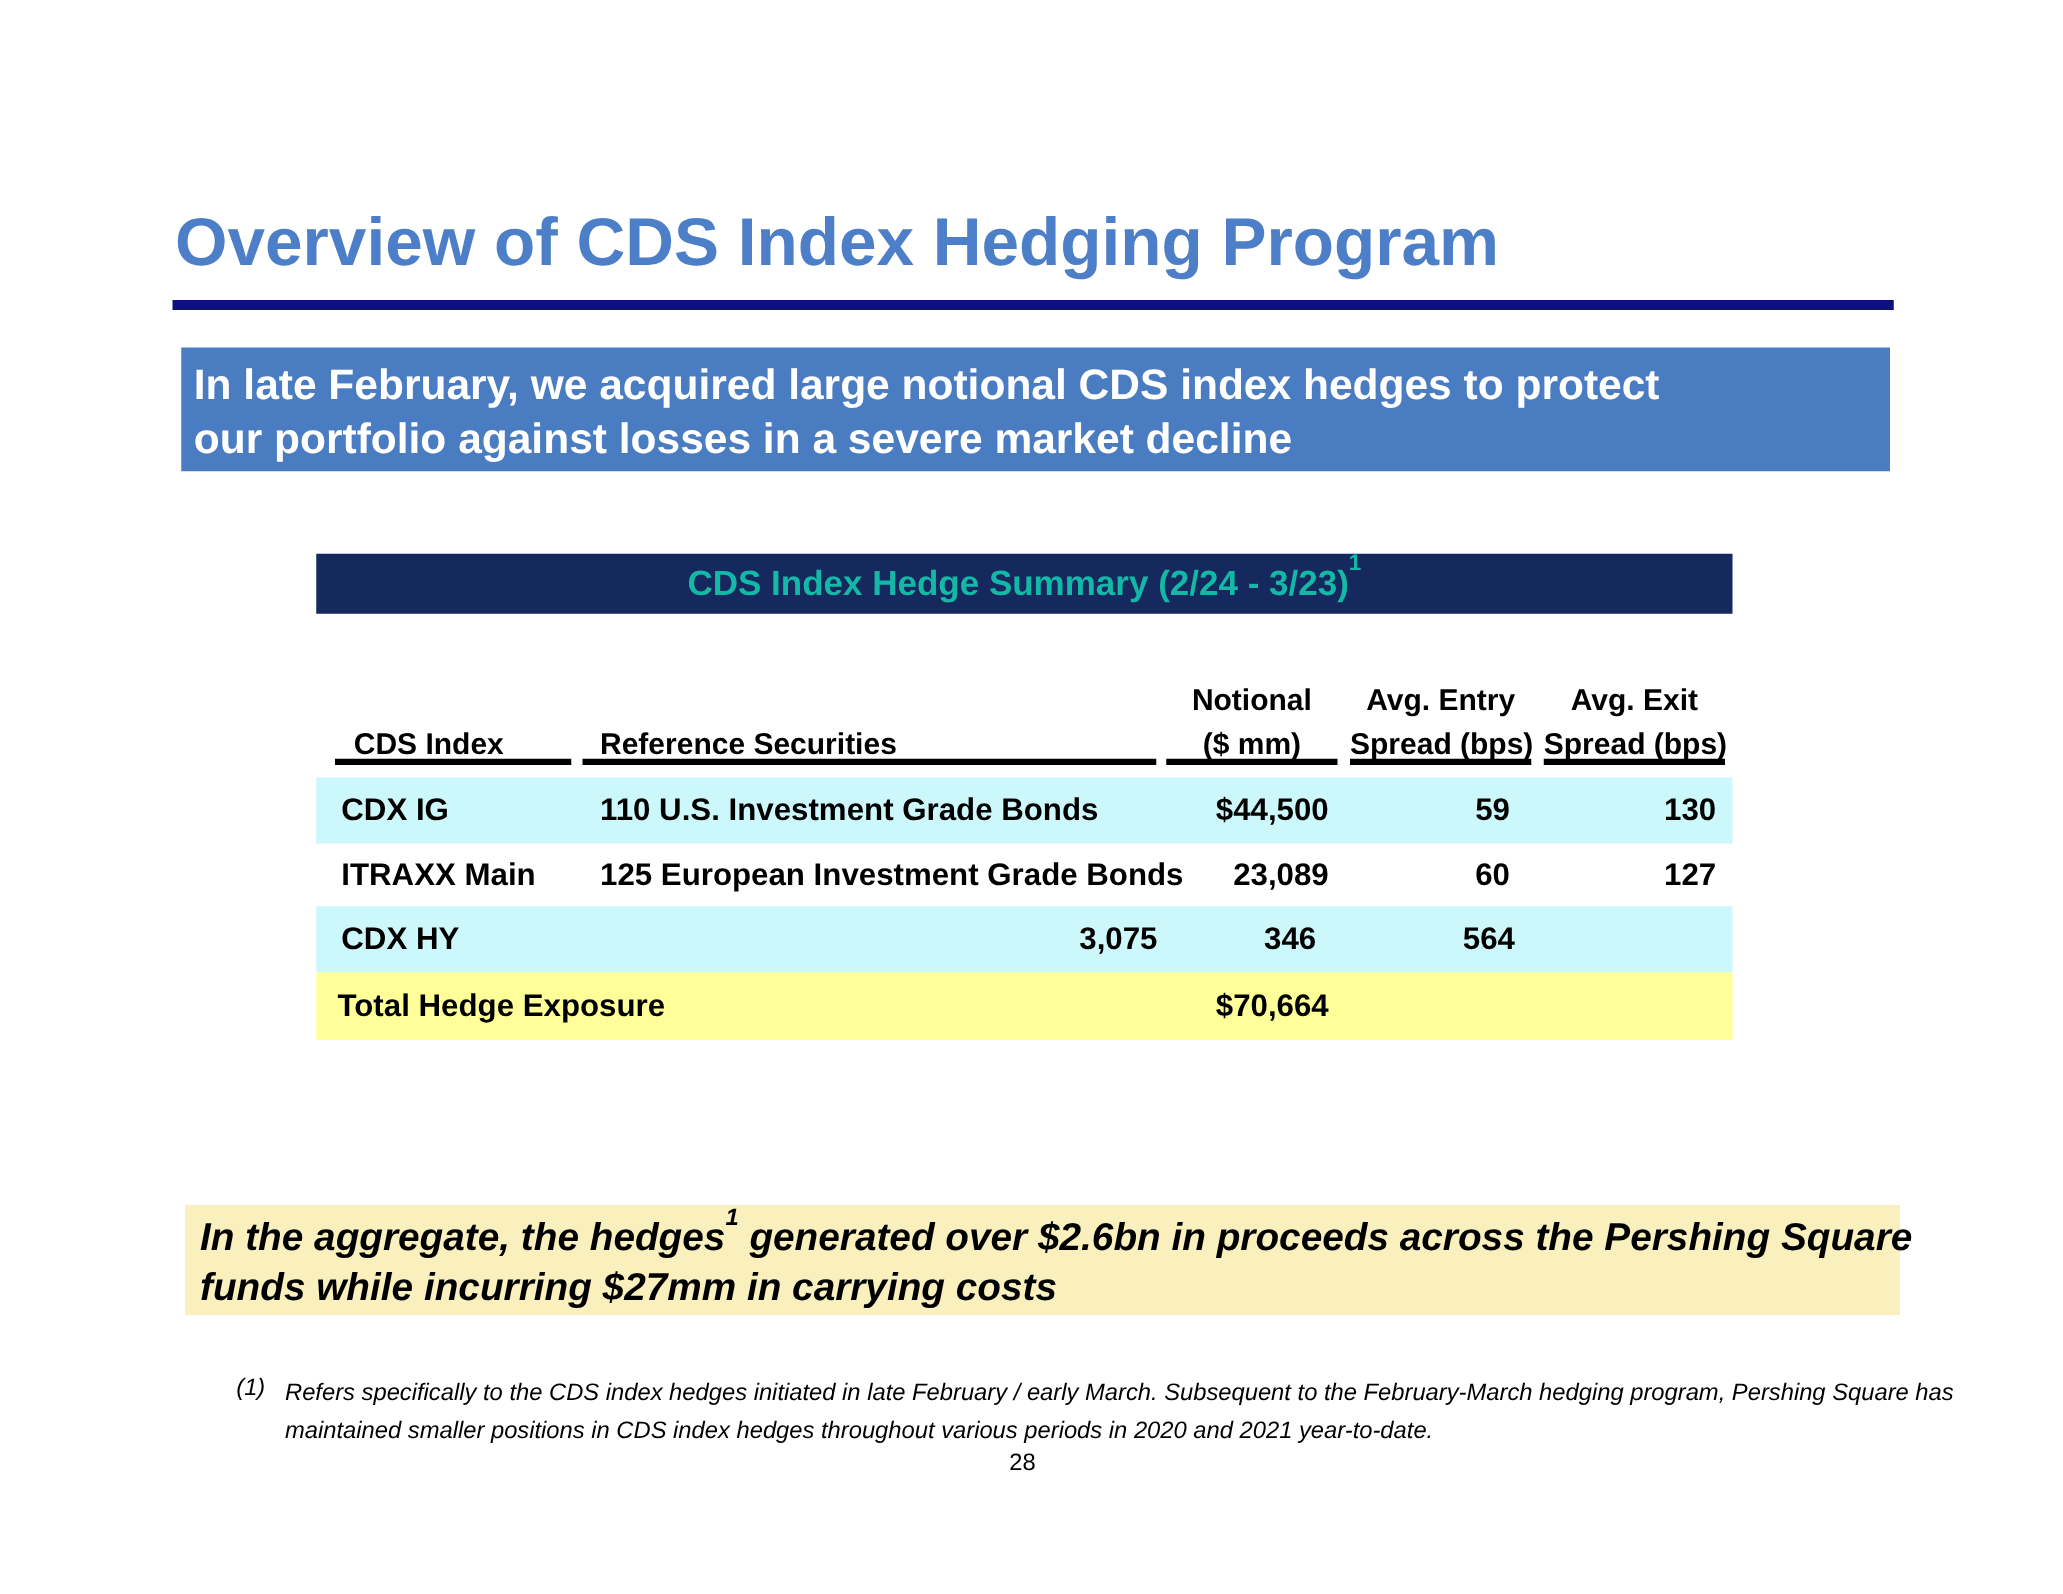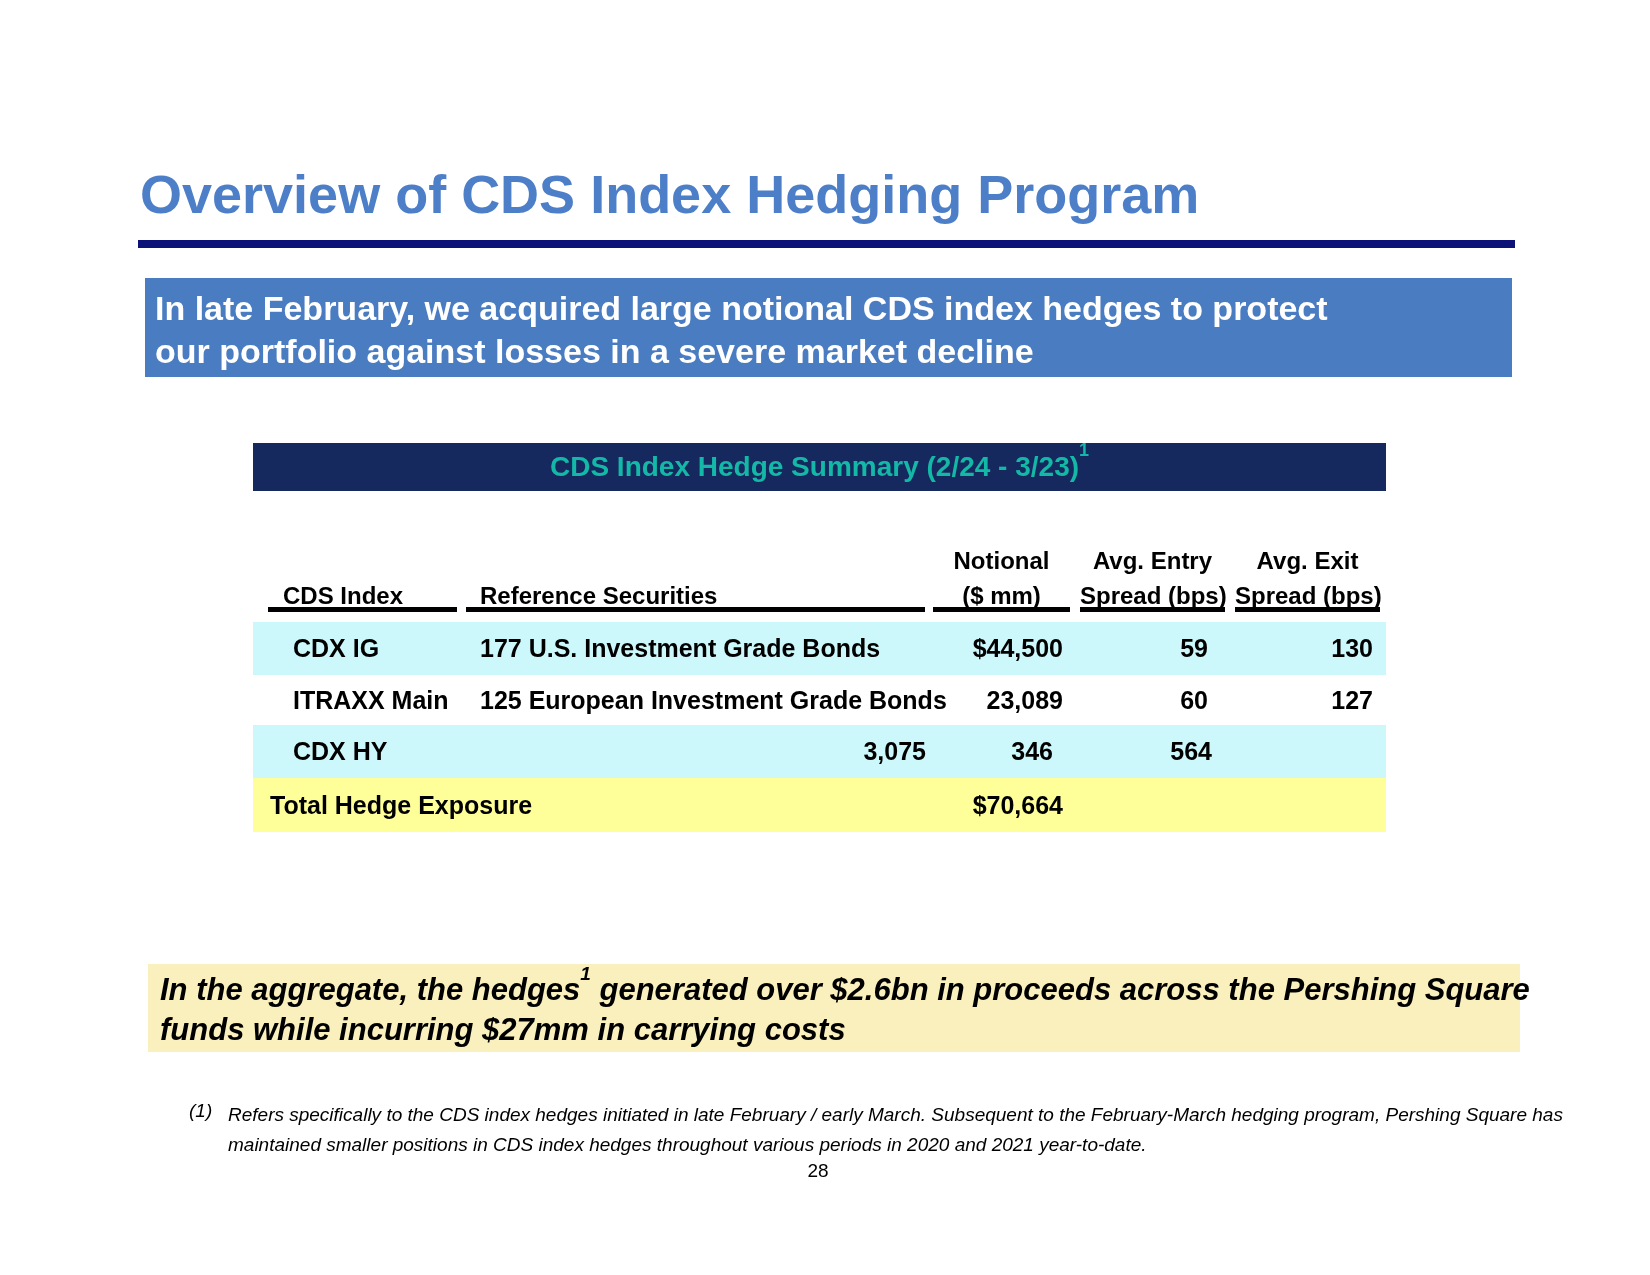--- a/index.html
+++ b/index.html
@@ -56,21 +56,21 @@
   .u3{left:933px;width:137px;}
   .u4{left:1080px;width:145px;}
   .u5{left:1235px;width:145px;}
   
   .t-row{
     position:absolute;left:253px;width:1133px;
     display:grid;grid-template-columns:213px 467px 137px 155px 161px;
     align-items:center;
     font-size:25px;font-weight:bold;
   }
-  .t-row .c1{padding-left:20px;white-space:nowrap;margin-left:20px;}
+  .t-row .c1{padding-left:20px;white-space:nowrap;}
   .t-row .c2{padding-left:14px;white-space:nowrap;}
   .t-row .num{text-align:right;white-space:nowrap;}
   .t-row .c3{padding-right:7px;}
   .t-row .c4{padding-right:17px;}
   .t-row .c5{padding-right:13px;}
   .row1{top:622px;height:53px;background:#ccf7fb;}
   .row2{top:675px;height:50px;background:#ffffff;}
   .row3{top:725px;height:53px;background:#ccf7fb;}
   .row-total{
     top:778px;height:54px;background:#ffff99;
@@ -132,21 +132,21 @@
   </div>
 
   <div class="u u1"></div>
   <div class="u u2"></div>
   <div class="u u3"></div>
   <div class="u u4"></div>
   <div class="u u5"></div>
 
   <div class="t-row row1">
     <div class="c1">CDX IG</div>
-    <div class="c2">177 U.S. Investment Grade Bonds</div>
+    <div class="c2">110 U.S. Investment Grade Bonds</div>
     <div class="num c3">$44,500</div>
     <div class="num c4">59</div>
     <div class="num c5">130</div>
   </div>
   <div class="t-row row2">
     <div class="c1">ITRAXX Main</div>
     <div class="c2">125 European Investment Grade Bonds</div>
     <div class="num c3">23,089</div>
     <div class="num c4">60</div>
     <div class="num c5">127</div>

